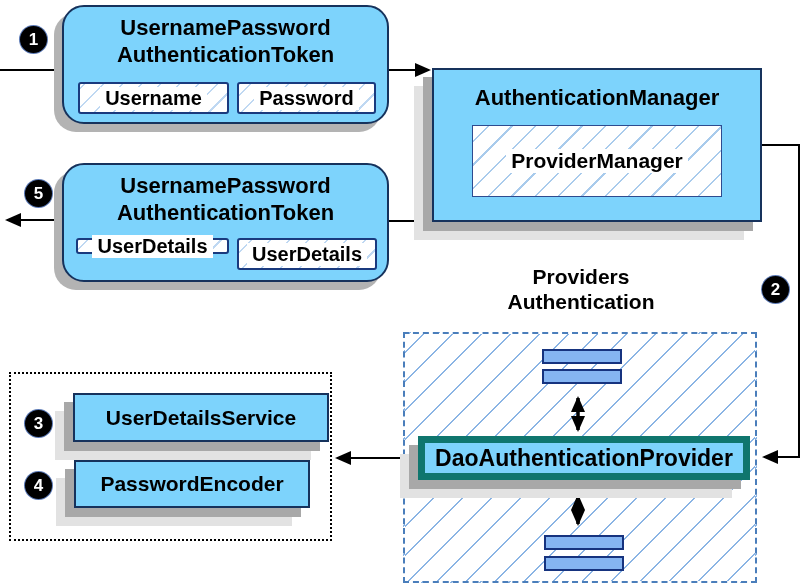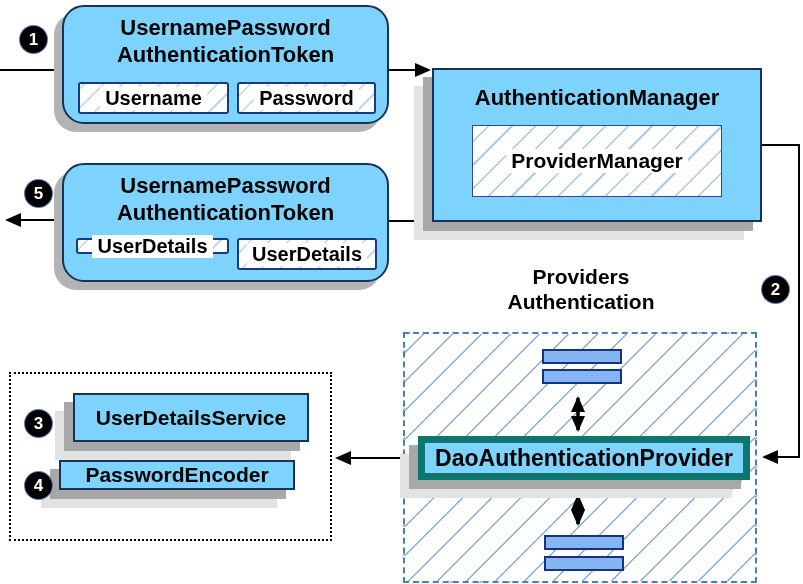--- a/index.html
+++ b/index.html
@@ -236,21 +236,21 @@
   <div class="queue-bar" style="left:542px; top:369px;"></div>
   <div class="queue-bar" style="left:544px; top:535px;"></div>
   <div class="queue-bar" style="left:544px; top:556px;"></div>
 
   <div class="blue-box dbl-shadow flat-label-box" style="left:418px; top:436px; width:332px; height:44px; border:7px solid #0f766e; font-size:23px;">
     <span>DaoAuthenticationProvider</span>
   </div>
 
   <div id="services-zone"></div>
 
-  <div class="blue-box dbl-shadow flat-label-box" style="left:73px; top:393px; width:236px; height:49px; font-size:21px;">
+  <div class="blue-box dbl-shadow flat-label-box" style="left:73px; top:393px; width:256px; height:49px; font-size:21px;">
     <span>UserDetailsService</span>
   </div>
 
-  <div class="blue-box dbl-shadow flat-label-box" style="left:59px; top:460px; width:236px; height:30px; font-size:21px;">
+  <div class="blue-box dbl-shadow flat-label-box" style="left:74px; top:460px; width:236px; height:48px; font-size:21px;">
     <span>PasswordEncoder</span>
   </div>
 
 </div>
 
 </body></html>

